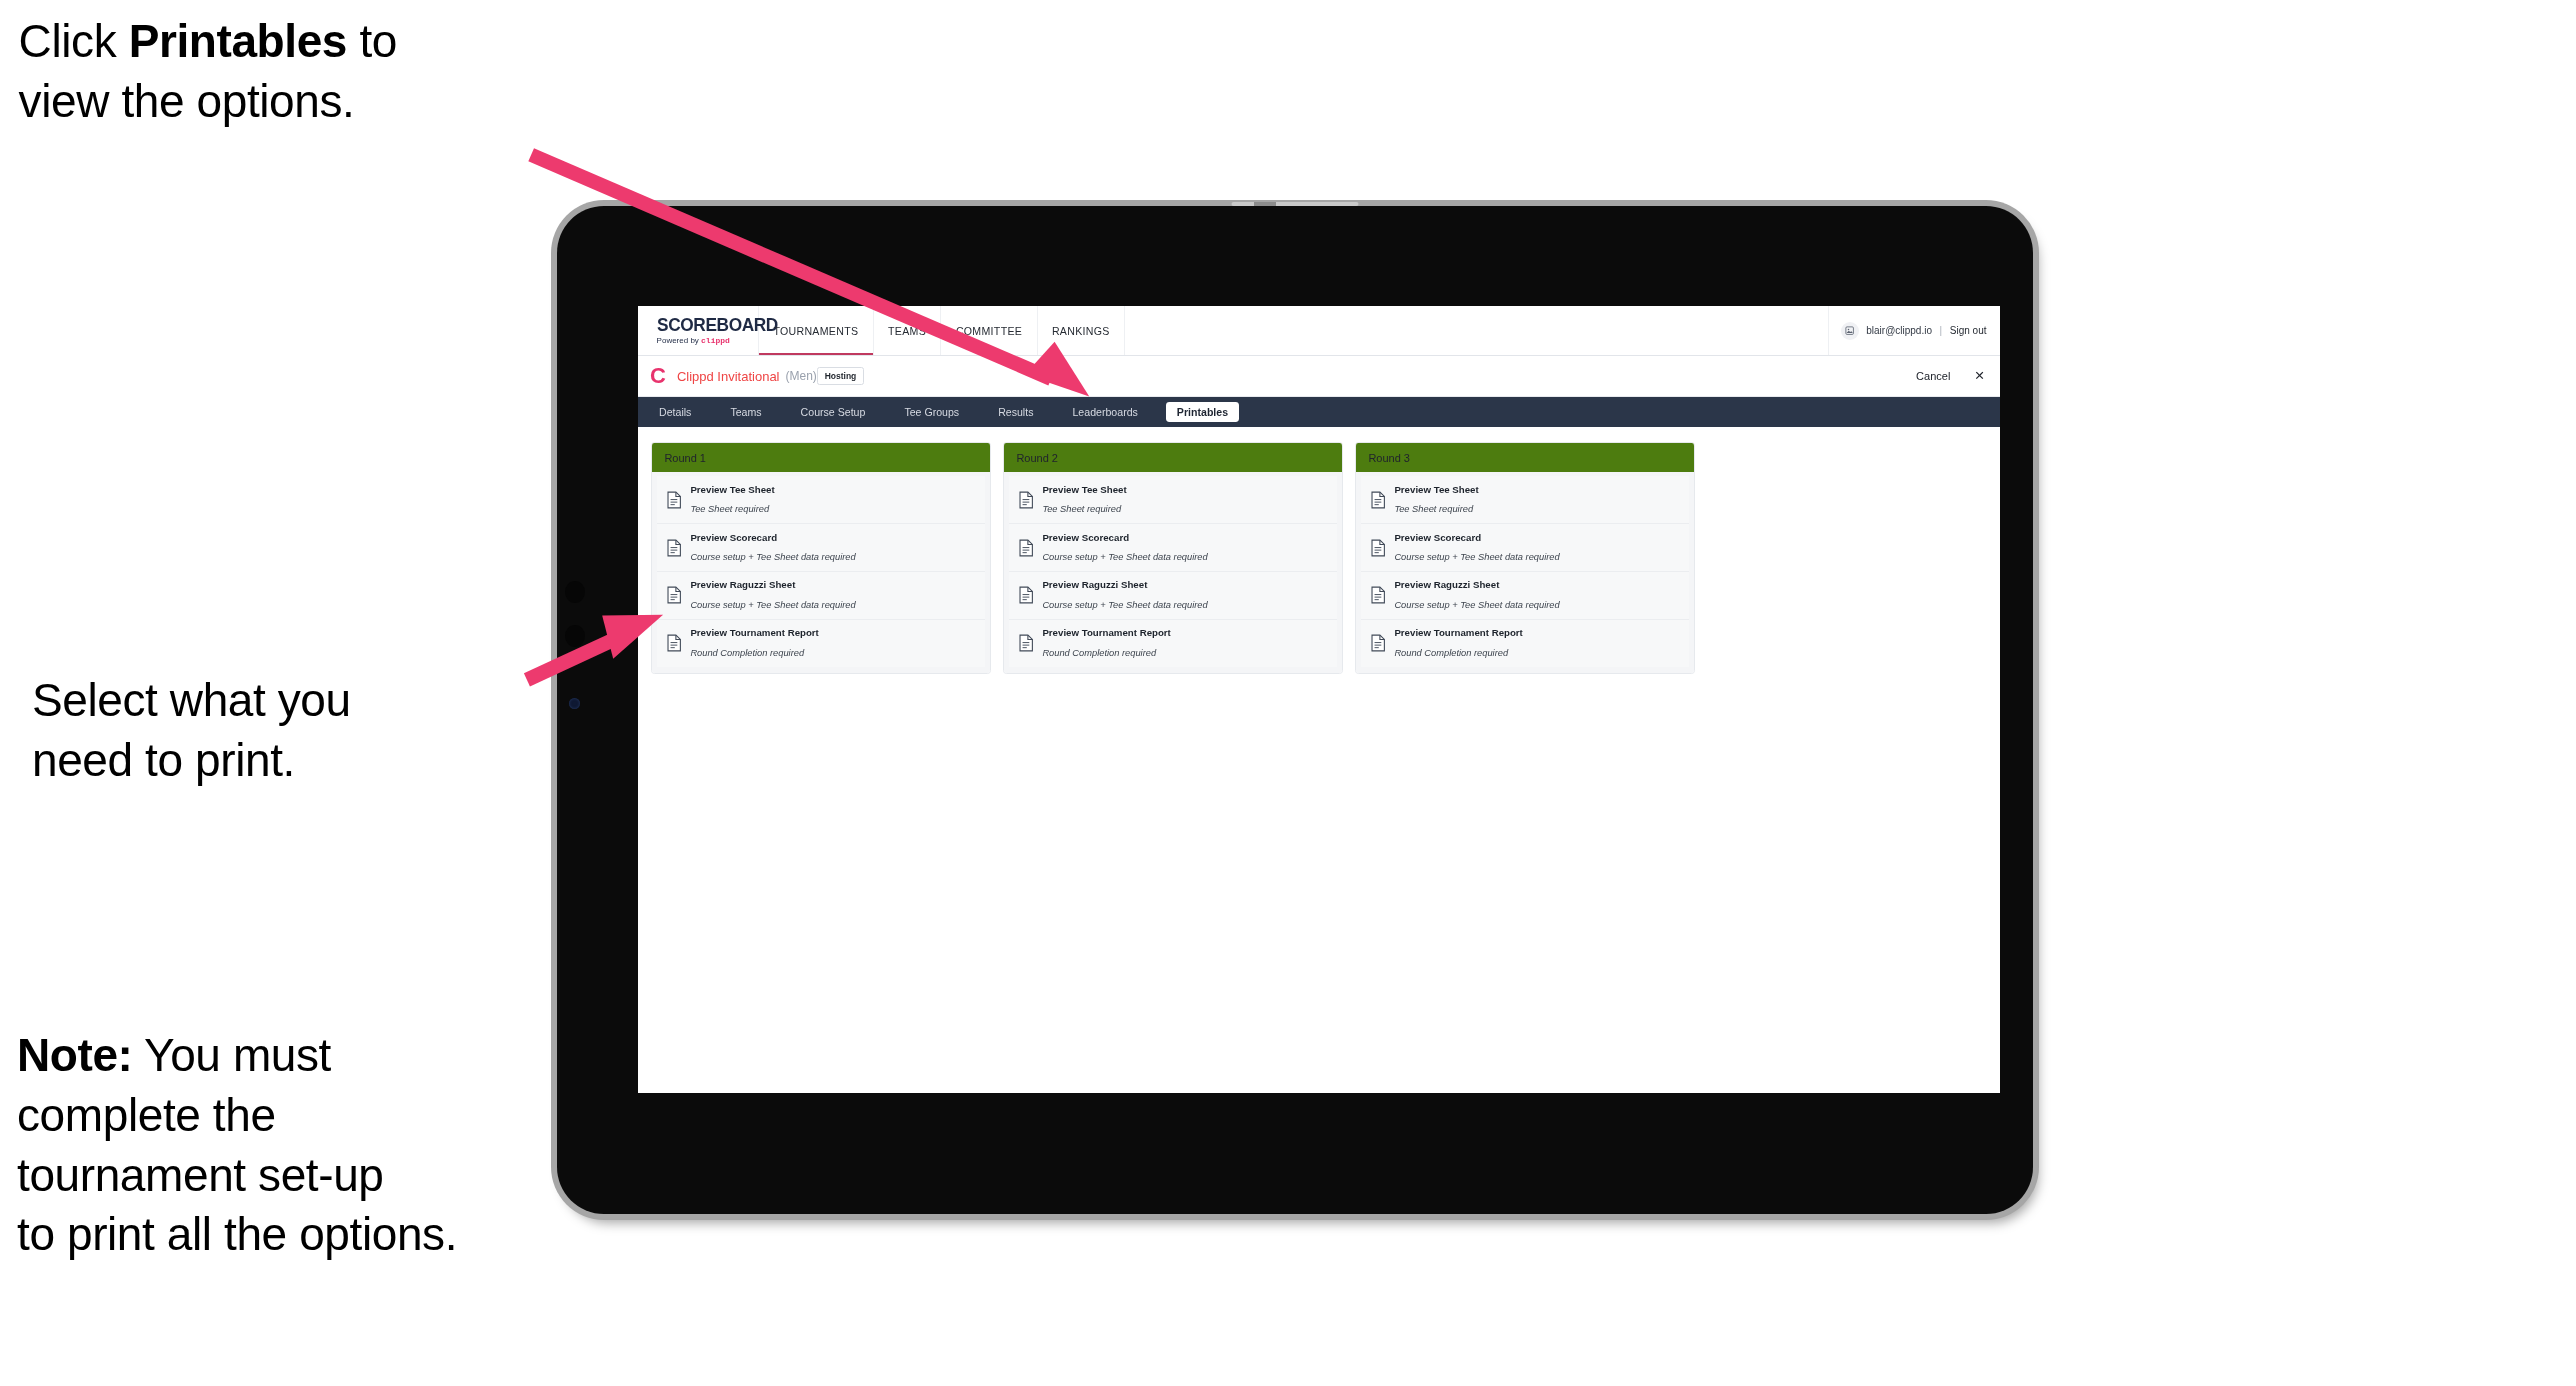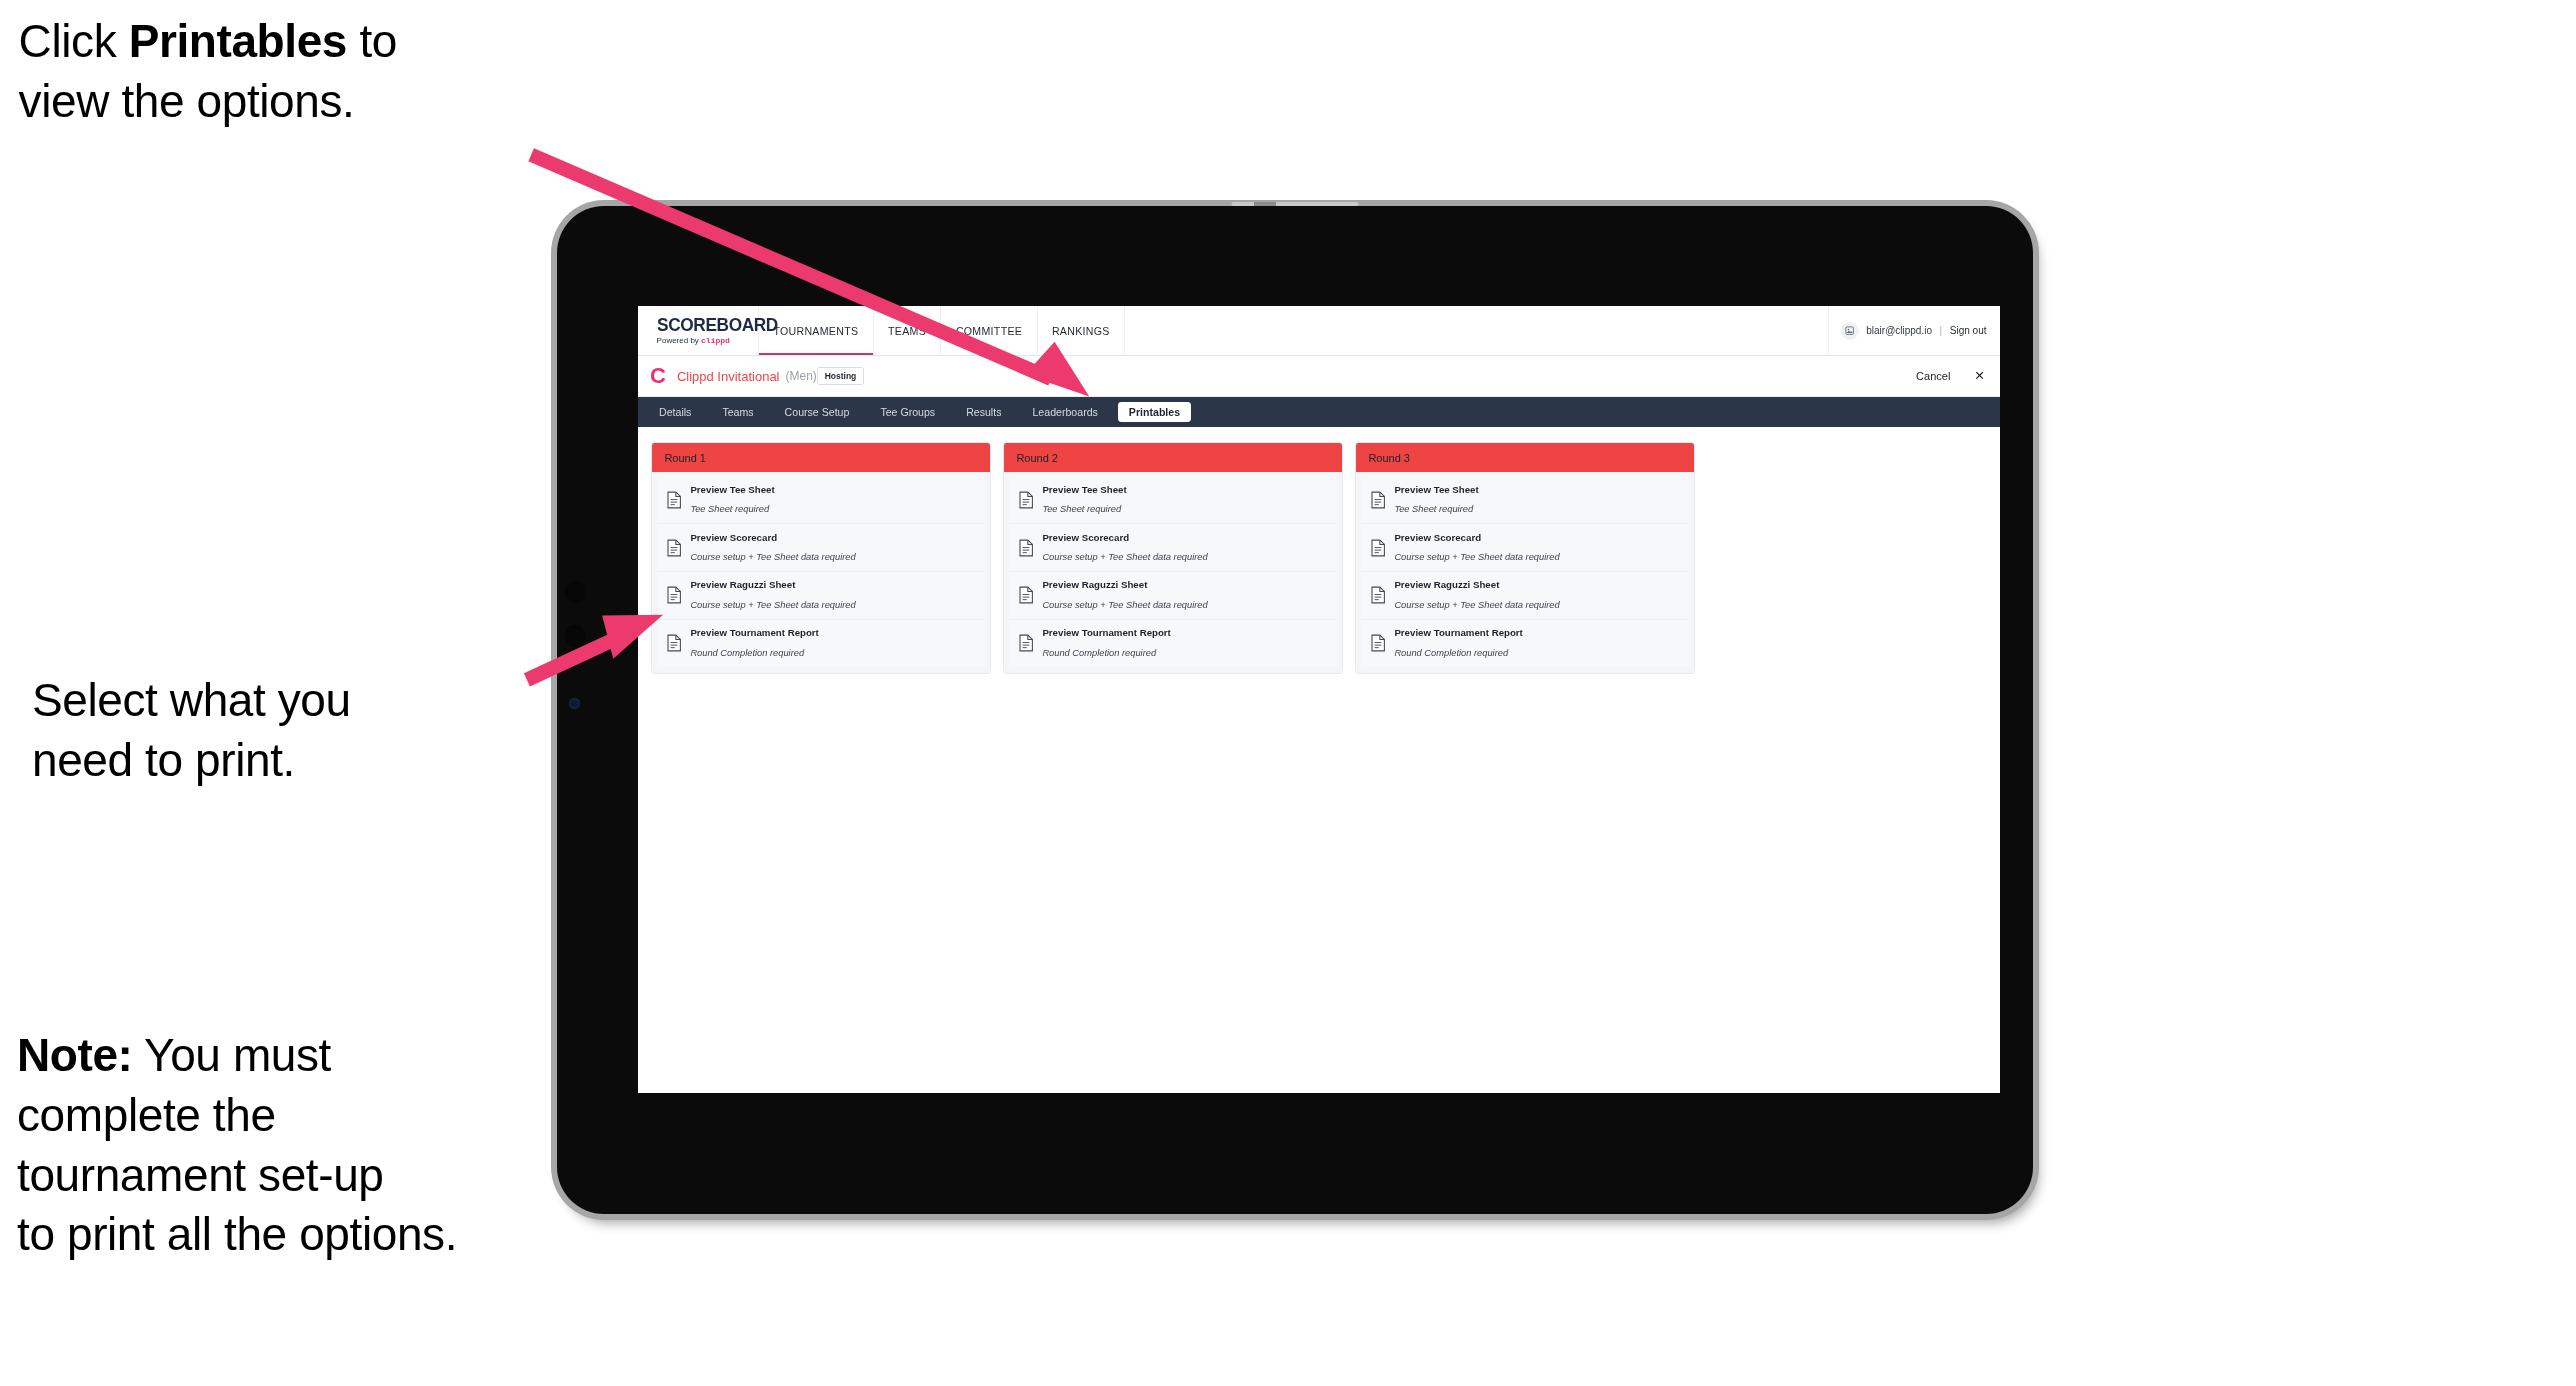--- a/index.html
+++ b/index.html
@@ -220,21 +220,21 @@
   }
   #cancel-x { font-size: 12.7px; line-height: 1; }
 
   
   #subtabs {
     height: 30px;
     background: #2b3649;
     display: flex;
     align-items: center;
     padding-left: 10px;
-    gap: 9px;
+    gap: 17px;
   }
   .subtab {
     font-size: 10.6px;
     color: #d6dae2;
     padding: 5px 11px;
     border-radius: 3.4px;
     line-height: 1;
     white-space: nowrap;
   }
   .subtab.active {
@@ -259,21 +259,21 @@
     overflow: hidden;
     flex: 0 0 auto;
   }
   .round-head {
     height: 29px;
     display: flex;
     align-items: center;
     padding-left: 12.7px;
     font-size: 11px;
     color: #20242c;
-    background: #ef4444;
+    background: #4d7c0f;
   }
   .round-body {
     background: #f4f5f7;
     padding: 4.2px 5px 6px 5px;
   }
   .print-item {
     display: flex;
     align-items: center;
     gap: 9.3px;
     background: #f7f8f9;

